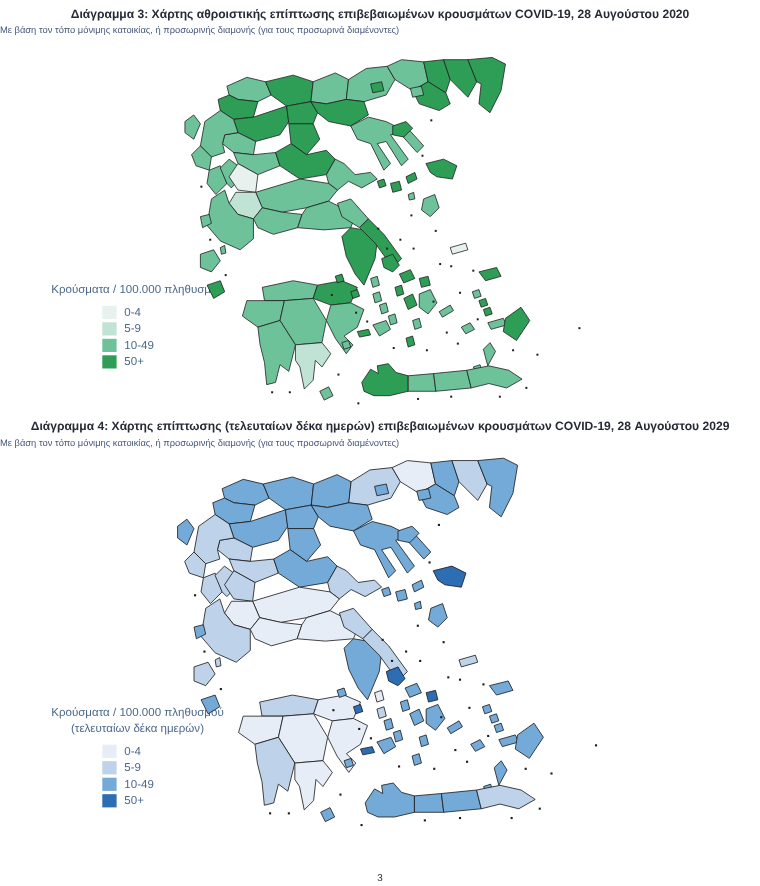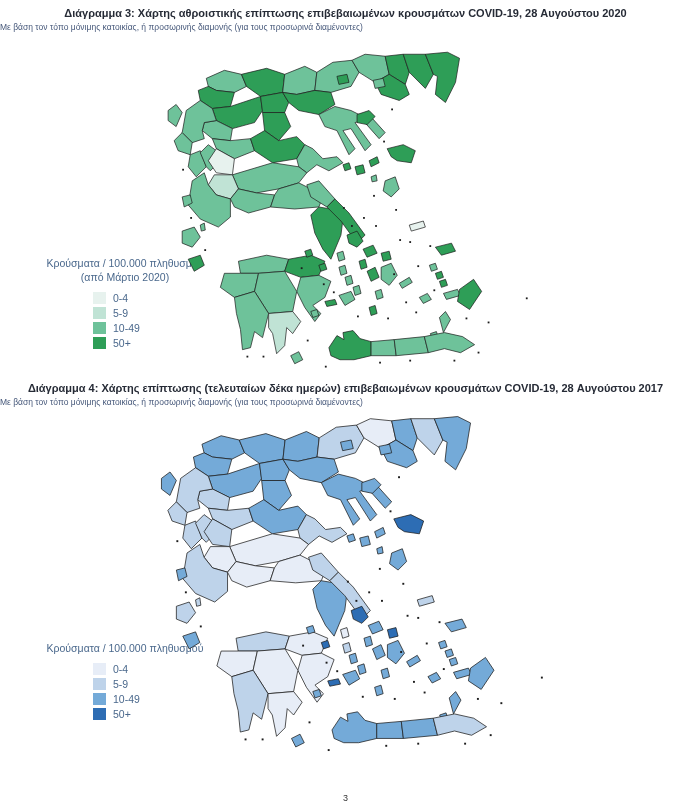--- a/index.html
+++ b/index.html
@@ -40,21 +40,20 @@
 </head>
 <body>
 
 <div class="page">
 
   <section>
     <div class="fig-title t3">Διάγραμμα 3: Χάρτης αθροιστικής επίπτωσης επιβεβαιωμένων κρουσμάτων COVID-19, 28 Αυγούστου 2020</div>
     <div class="fig-subtitle s3">Με βάση τον τόπο μόνιμης κατοικίας, ή προσωρινής διαμονής (για τους προσωρινά διαμένοντες)</div>
     <div class="legend legend-a">
       <div class="legend-title">Κρούσματα / 100.000 πληθυσμού</div>
-      <div class="legend-subtitle">(από Μάρτιο 2020)</div>
       <div class="legend-items">
           <div class="legend-row">
             <span class="swatch" style="background: rgb(231, 242, 238);"></span>
             <span class="legend-label">0-4</span>
           </div>
           <div class="legend-row">
             <span class="swatch" style="background: rgb(192, 227, 213);"></span>
             <span class="legend-label">5-9</span>
           </div>
           <div class="legend-row">
@@ -186,24 +185,25 @@
         <rect x="340" y="272" width="1.8" height="1.8" fill="#1c1c1c"></rect>
         <rect x="318" y="268" width="1.8" height="1.8" fill="#1c1c1c"></rect>
         <rect x="204" y="176" width="1.8" height="1.8" fill="#1c1c1c"></rect>
         <rect x="196" y="158" width="1.8" height="1.8" fill="#1c1c1c"></rect>
         <rect x="248" y="160" width="1.8" height="1.8" fill="#1c1c1c"></rect>
         <rect x="286" y="240" width="1.8" height="1.8" fill="#1c1c1c"></rect>
       </svg>
   </section>
 
   <section>
-    <div class="fig-title t4">Διάγραμμα 4: Χάρτης επίπτωσης (τελευταίων δέκα ημερών) επιβεβαιωμένων κρουσμάτων COVID-19, 28 Αυγούστου 2017</div>
+    <div class="fig-title t4">Διάγραμμα 4: Χάρτης επίπτωσης (τελευταίων δέκα ημερών) επιβεβαιωμένων κρουσμάτων COVID-19, 28 Αυγούστου 2029</div>
     <div class="fig-subtitle s4">Με βάση τον τόπο μόνιμης κατοικίας, ή προσωρινής διαμονής (για τους προσωρινά διαμένοντες)</div>
     <div class="legend legend-b">
       <div class="legend-title">Κρούσματα / 100.000 πληθυσμού</div>
+      <div class="legend-subtitle">(τελευταίων δέκα ημερών)</div>
       <div class="legend-items">
           <div class="legend-row">
             <span class="swatch" style="background: rgb(231, 237, 247);"></span>
             <span class="legend-label">0-4</span>
           </div>
           <div class="legend-row">
             <span class="swatch" style="background: rgb(190, 211, 234);"></span>
             <span class="legend-label">5-9</span>
           </div>
           <div class="legend-row">

